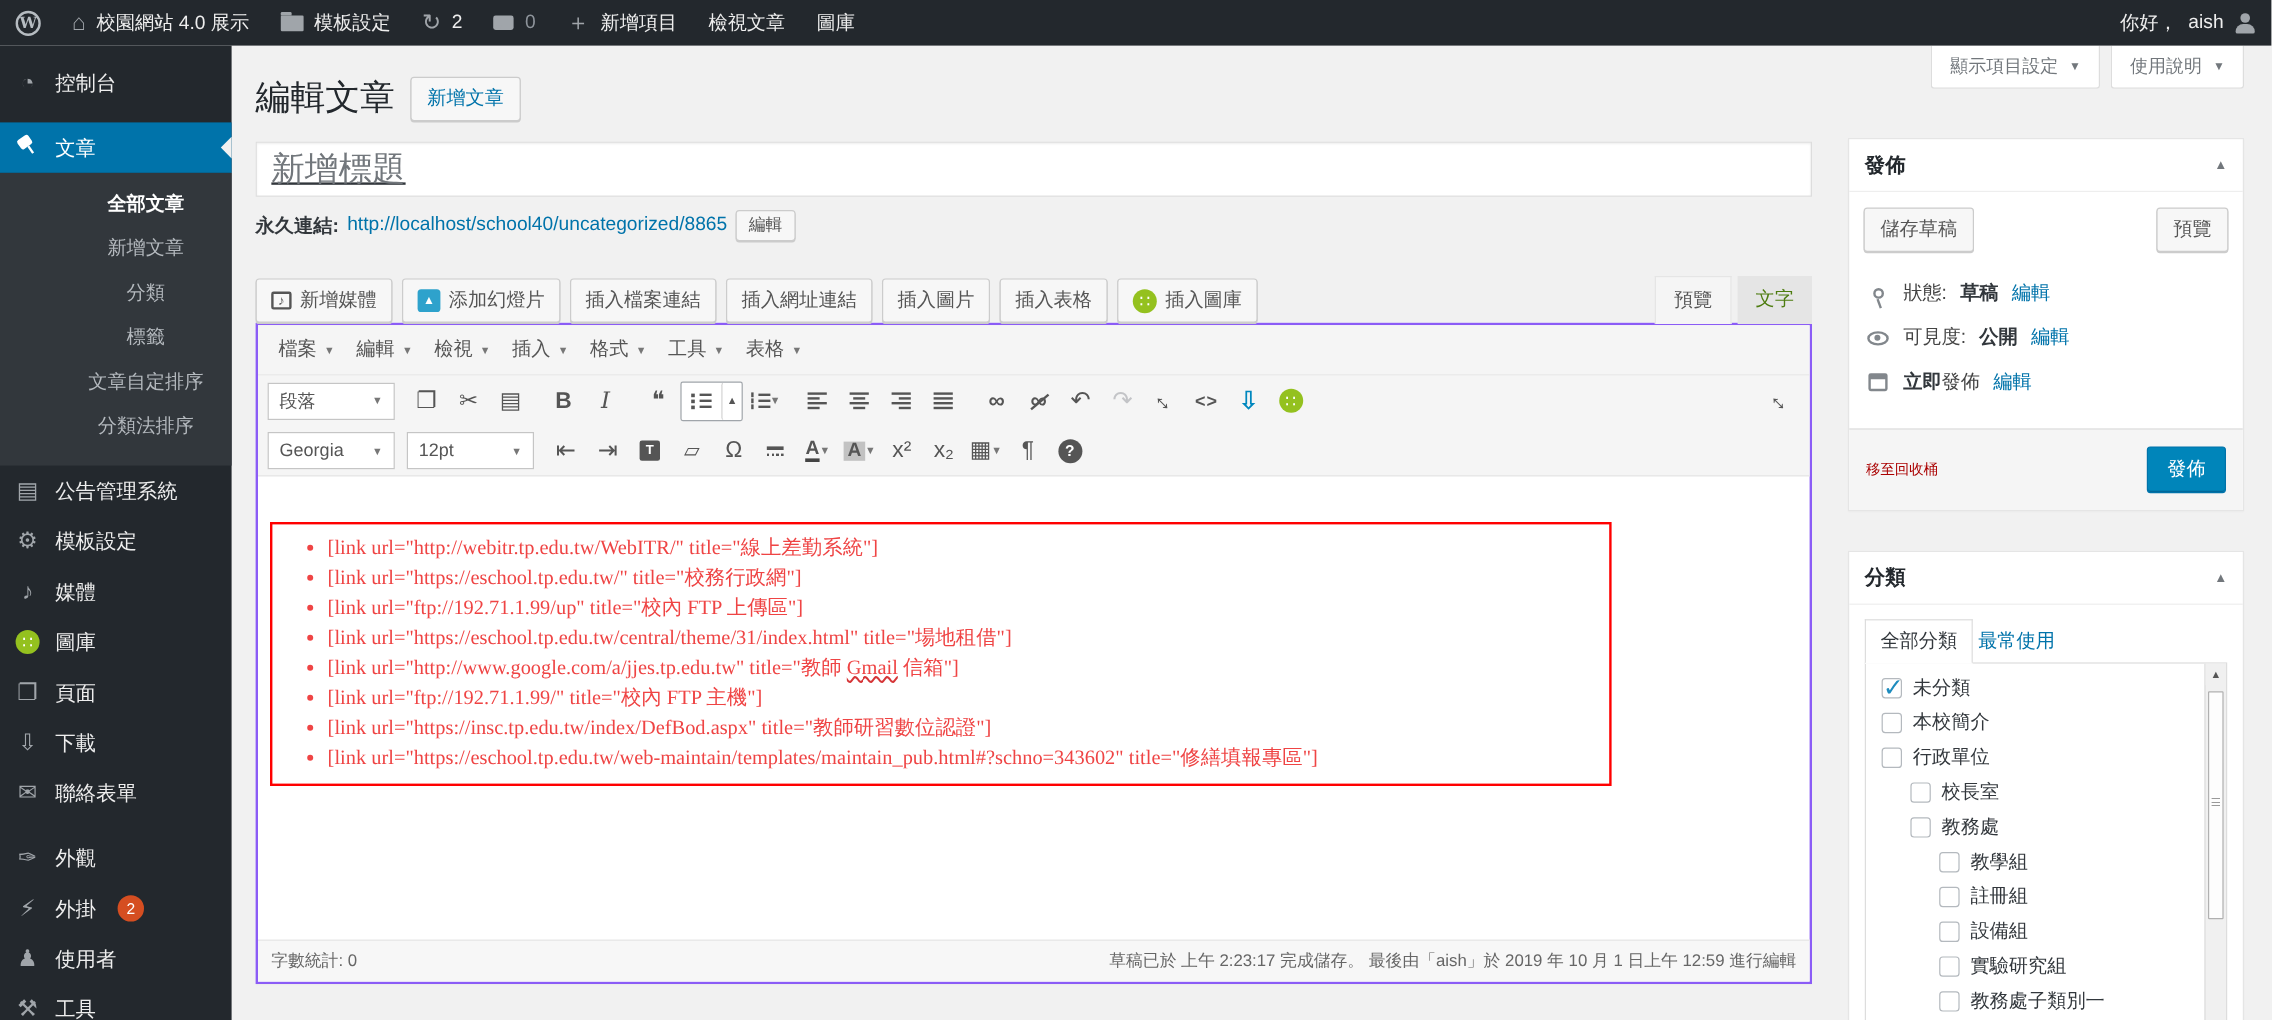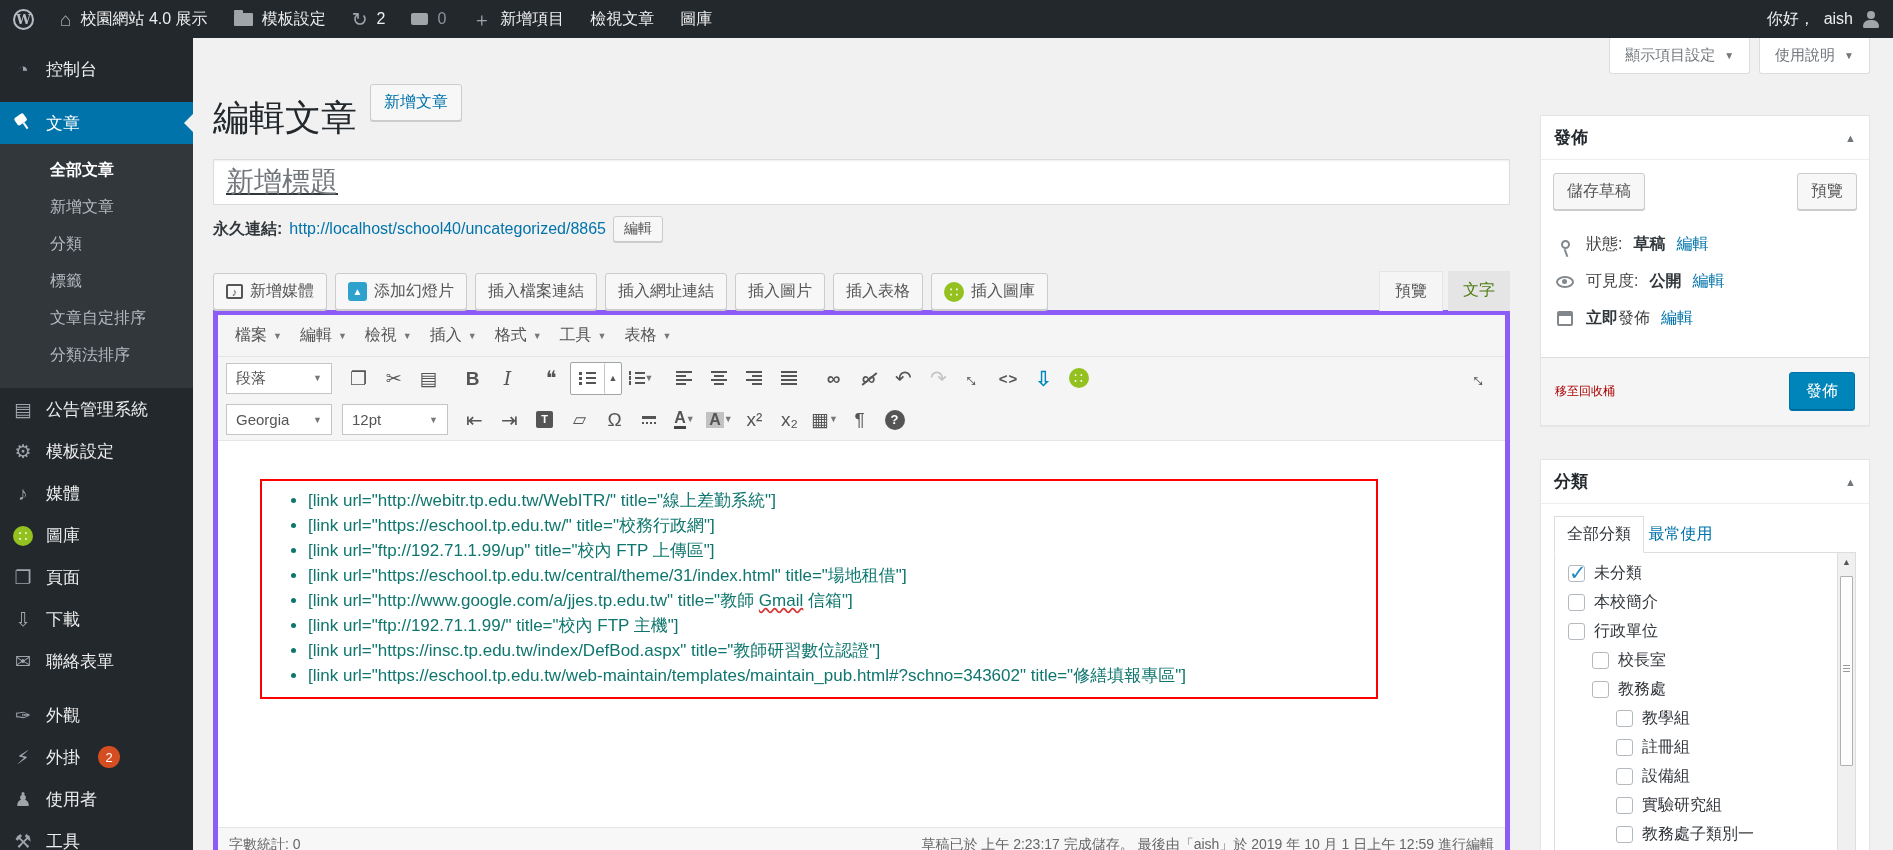--- a/index.html
+++ b/index.html
@@ -25,41 +25,41 @@
 
   
   #sidebar { position:absolute; top:38px; left:0; bottom:0; width:193px; background:#23282d; color:#eee; font-size:17px; padding-top:10px; }
   .menu-item { display:flex; align-items:center; gap:11px; padding:0 10px 0 11px; height:42px; cursor:pointer; }
   .mi-icon { width:24px; text-align:center; color:#a0a5aa; font-size:19px; line-height:1; flex-shrink:0; }
   .menu-item.active { background:#0073aa; color:#fff; position:relative; }
   .menu-item.active .mi-icon { color:#fff; }
   .menu-item.active::after { content:""; position:absolute; right:0; top:50%; margin-top:-9px;
     border:9px solid transparent; border-right-color:#f1f1f1; }
   .mi-sep { height:12px; }
-  .submenu { background:#32373c; padding:8px 0 14px; font-size:16px; }
+  .submenu { background:#32373c; padding:8px 0 14px; font-size:16px;text-align:center; }
   .submenu-item { padding:8px 0 8px 50px; color:#b4b9be; cursor:pointer; }
   .submenu-item.current { color:#fff; font-weight:bold; }
   .update-badge { background:#d54e21; color:#fff; border-radius:50%; min-width:22px; height:22px; padding:0 4px;
     display:inline-flex; align-items:center; justify-content:center; font-size:13px; margin-left:7px; }
   .pin-icon { position:relative; width:18px; height:18px; display:inline-block; transform:rotate(-35deg); }
   .pin-icon::before { content:""; position:absolute; left:3px; top:1px; width:11px; height:9px; background:#fff; border-radius:2px; }
   .pin-icon::after { content:""; position:absolute; left:8px; top:10px; width:2px; height:7px; background:#fff; }
   .green-circle { width:20px; height:20px; border-radius:50%; background:#94c11f; color:#fff; display:inline-flex;
     align-items:center; justify-content:center; font-size:14px; line-height:1; }
 
   
   #screen-meta { position:absolute; top:38px; right:23px; display:flex; gap:9px; z-index:40; }
   .meta-btn { background:#fff; border:1px solid #ddd; border-top:none; border-radius:0 0 3px 3px;
     padding:8px 15px; font-size:15px; color:#72777c; display:flex; align-items:center; gap:9px; cursor:pointer; }
   .meta-caret { font-size:10px; color:#72777c; }
 
   
   #main { position:absolute; left:213px; top:38px; width:1297px; }
   .page-title-row { display:flex; align-items:center; gap:13px; margin-top:24px; }
-  h1 { font-size:36px; font-weight:400; color:#23282d;margin-top:32px; }
+  h1 { font-size:29px; font-weight:400; color:#23282d; }
   .btn { border:1px solid #ccc; background:#f7f7f7; border-radius:3px; color:#555; cursor:pointer;
     box-shadow:0 1px 0 #ccc; display:inline-flex; align-items:center; gap:7px; }
   .add-new-btn { font-size:16px; color:#0073aa; padding:7px 13px; }
   #title-input { margin-top:16px; width:100%; height:46px; border:1px solid #ddd; background:#fff;
     font-size:28px; padding:4px 12px; color:#32373c; font-family:inherit; box-shadow:inset 0 1px 2px rgba(0,0,0,.07);text-decoration:underline; }
   #title-input::placeholder { color:#72777c; opacity:1; }
   .permalink { margin-top:11px; font-size:16px; color:#444; display:flex; align-items:center; gap:7px; }
   .permalink .plabel { font-weight:bold; color:#32373c; font-weight:600; }
   .permalink a { color:#0073aa; text-decoration:none; }
   .edit-small-btn { font-size:14px; padding:3px 10px; }
@@ -69,21 +69,21 @@
   .media-glyph { border:2px solid #555; border-radius:2px; font-size:11px; width:17px; height:15px;
     display:inline-flex; align-items:center; justify-content:center; color:#555; }
   .slide-glyph { width:19px; height:19px; border-radius:3px; background:#2ea2cc; color:#fff; font-size:10px;
     display:inline-flex; align-items:center; justify-content:center; }
   .editor-tabs { position:absolute; right:0; bottom:-1px; display:flex; gap:5px; }
   .etab { padding:9px 15px; font-size:16px; cursor:pointer; }
   .etab.active { background:#f5f5f5; border:1px solid #e5e5e5; border-bottom:none; color:#555; position:relative; z-index:5; }
   .etab.inactive { background:#e5e5e5; color:#4d7c0f;text-align:center; }
 
   
-  .editor { margin-top:0; border:5px solid #8b5cf6; background:#fff; box-shadow:0 1px 1px rgba(0,0,0,.04); }
+  .editor { margin-top:0; border:2px solid #8b5cf6; background:#fff; box-shadow:0 1px 1px rgba(0,0,0,.04); }
   .menubar { display:flex; align-items:center; background:#f5f5f5; border-bottom:1px solid #e5e5e5; padding:3px 8px; }
   .menu-btn { display:flex; align-items:center; gap:6px; padding:7px 9px; font-size:16px; color:#555; cursor:pointer; }
   .caret { font-size:9px; color:#777; }
   .toolbar { display:flex; align-items:center; gap:2px; background:#f5f5f5; padding:5px 8px; height:42px; }
   .toolbar.t2 { border-bottom:1px solid #e5e5e5; }
   .tb-btn { min-width:33px; height:31px; display:flex; align-items:center; justify-content:center;
     color:#555; font-size:19px; border:1px solid transparent; border-radius:2px; cursor:pointer; line-height:1; }
   .tb-gap { width:7px; }
   .mce-select { height:31px; background:#fff; border:1px solid #c5c5c5; display:flex; align-items:center;
     justify-content:space-between; padding:0 9px; font-size:15px; color:#555; width:106px; margin-right:8px; cursor:pointer; }
@@ -125,21 +125,21 @@
   .split { display:flex; border:1px solid #a0a5aa; background:#fff; border-radius:2px; }
   .split .tb-btn { border:none; }
   .split .sub { min-width:17px; border-left:1px solid #c5c5c5; font-size:9px; color:#555; }
   .fore-a { font-weight:bold; font-size:16px; border-bottom:3px solid #444; line-height:1.05; }
   .back-a { font-weight:bold; font-size:16px; background:#c2c2c2; padding:0 3px; }
   .table-g::before { content:"▦"; font-size:19px; }
   .help-circle { width:20px; height:20px; border-radius:50%; background:#555; color:#fff; font-size:13px; font-weight:bold;
     display:inline-flex; align-items:center; justify-content:center; }
   .ml-auto { margin-left:auto; }
 
-  .content-area { height:386px; padding:22px 42px; font-family:Liberation Sans, sans-serif; color:#0f766e; }
+  .content-area { height:386px; padding:22px 10px; font-family:Liberation Serif, serif; color:#ef4444; }
   .red-box { border:2px solid #ff0000; width:1118px; padding:7px 0 9px; margin-top:16px; }
   .red-box ul { margin:0; padding-left:46px; }
   .red-box li { font-size:17px; line-height:25px; }
   .squiggle { text-decoration:underline; text-decoration-style:wavy; text-decoration-color:#d63638; }
 
   .statusbar { display:flex; justify-content:space-between; align-items:center; background:#f7f7f7;
     border-top:1px solid #e5e5e5; padding:8px 11px; font-size:14px; color:#666; }
 
   
   #rightcol { position:absolute; left:1540px; top:115px; width:330px; }

